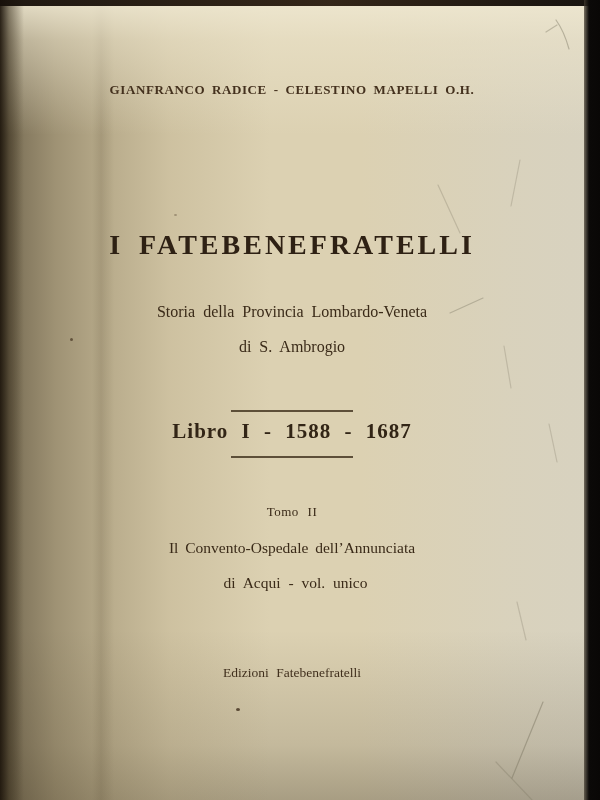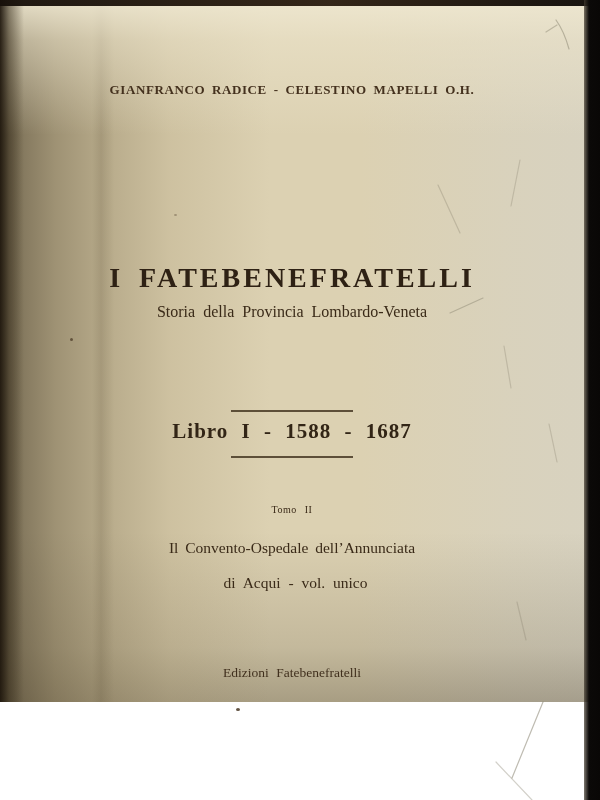--- a/index.html
+++ b/index.html
@@ -8,21 +8,21 @@
     width: 600px;
     height: 800px;
     overflow: hidden;
     font-family: "Liberation Serif", "DejaVu Serif", serif;
   }
 
   
   .book-photo {
     position: relative;
     width: 600px;
-    height: 702px;
+    height: 800px;
     background-color: var(--color-paper, #dcd1b2);
     background-image:
       
       linear-gradient(90deg, rgba(32,24,14,0.95) 0px, rgba(58,48,30,0.55) 9px, rgba(0,0,0,0) 24px),
       
       linear-gradient(180deg, rgba(239,232,209,0.92) 0px, rgba(237,229,204,0.55) 40px, rgba(0,0,0,0) 135px),
       
       linear-gradient(90deg, rgba(56,46,28,0.72) 0px, rgba(76,64,41,0.62) 20px, rgba(97,83,54,0.50) 55px, rgba(118,102,68,0.36) 105px, rgba(148,130,90,0.20) 170px, rgba(0,0,0,0) 270px),
       
       linear-gradient(90deg, rgba(0,0,0,0) 92px, rgba(62,52,33,0.16) 101px, rgba(0,0,0,0) 114px),
@@ -66,21 +66,20 @@
     word-spacing: 3px;
     color: #44311e;
   }
   .book-title {
     top: 229px;
     font-size: 28px;
     font-weight: 700;
     letter-spacing: 3px;
     word-spacing: 6px;
     color: #2e2114;
-    margin-top: 33px;
   }
   .subtitle-1 { top: 303px; font-size: 16px; word-spacing: 4px; }
   .subtitle-2 { top: 338px; font-size: 16px; word-spacing: 4px; }
   .subtitle-3 { top: 373px; font-size: 16px; word-spacing: 4px; }
 
   .rule {
     position: absolute;
     left: 50%;
     transform: translateX(-50%);
     width: 122px; height: 2px;
@@ -92,21 +91,21 @@
 
   .volume-line {
     top: 419px;
     font-size: 21px;
     font-weight: 700;
     letter-spacing: 1px;
     word-spacing: 7px;
     color: #322516;
   }
 
-  .tomo-heading { top: 504px; font-size: 10px; letter-spacing: 0.5px; word-spacing: 5px; }
+  .tomo-heading { top: 504px; font-size: 13px; letter-spacing: 0.5px; word-spacing: 5px; }
   .tomo-1 { top: 539px; font-size: 15.5px; word-spacing: 3px; text-align: center; }
   .tomo-2 { top: 574px; font-size: 15.5px; word-spacing: 4px; margin-left: 7px; }
 
   .publisher-line { top: 665px; font-size: 13.5px; word-spacing: 4px; color: #41301e; font-family: Liberation Serif, serif; }
 
   
   .creases { position: absolute; left: 0; top: 0; pointer-events: none; }
   .speck {
     position: absolute;
     background: #463522;
@@ -120,20 +119,21 @@
 <body>
 
 <div class="book-photo">
 
   <div class="top-edge"></div>
 
   <div class="title-page">
     <div class="line author-line">GIANFRANCO RADICE - CELESTINO MAPELLI O.H.</div>
     <div class="line book-title">I FATEBENEFRATELLI</div>
     <div class="line subtitle-1">Storia della Provincia Lombardo-Veneta</div>
+    <div class="line subtitle-2">di S. Ambrogio</div>
 
     <div class="rule rule-top"></div>
     <div class="line volume-line">Libro I - 1588 - 1687</div>
     <div class="rule rule-bottom"></div>
 
     <div class="line tomo-heading">Tomo II</div>
     <div class="line tomo-1">Il Convento-Ospedale dell’Annunciata</div>
     <div class="line tomo-2">di Acqui - vol. unico</div>
 
     <div class="line publisher-line">Edizioni Fatebenefratelli</div>

